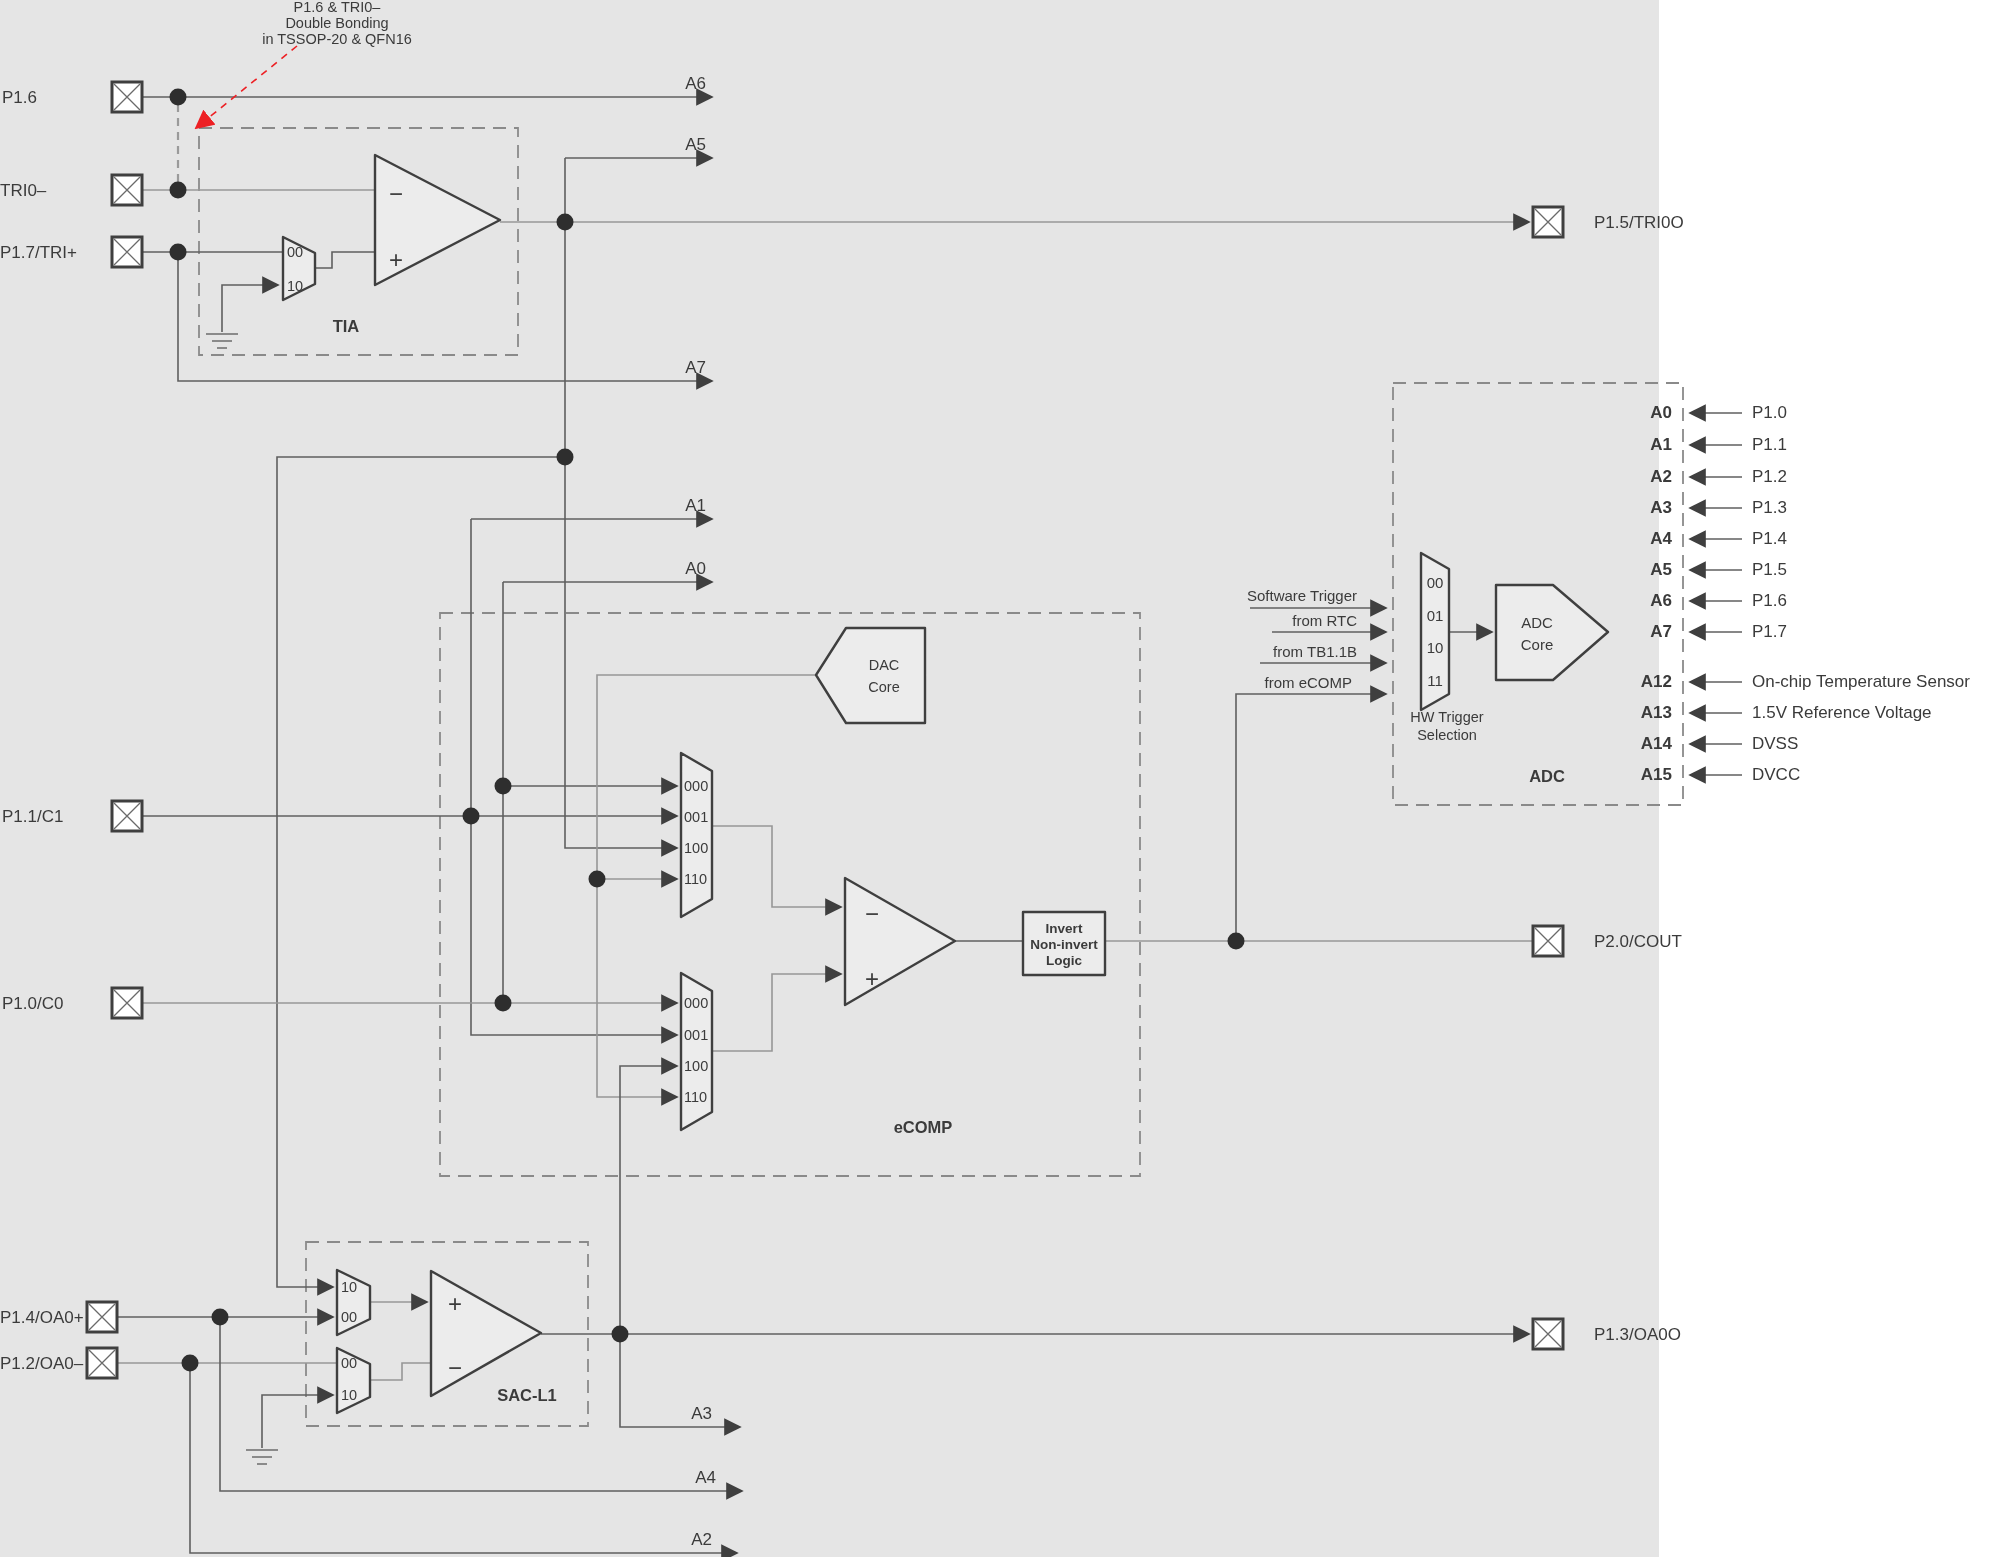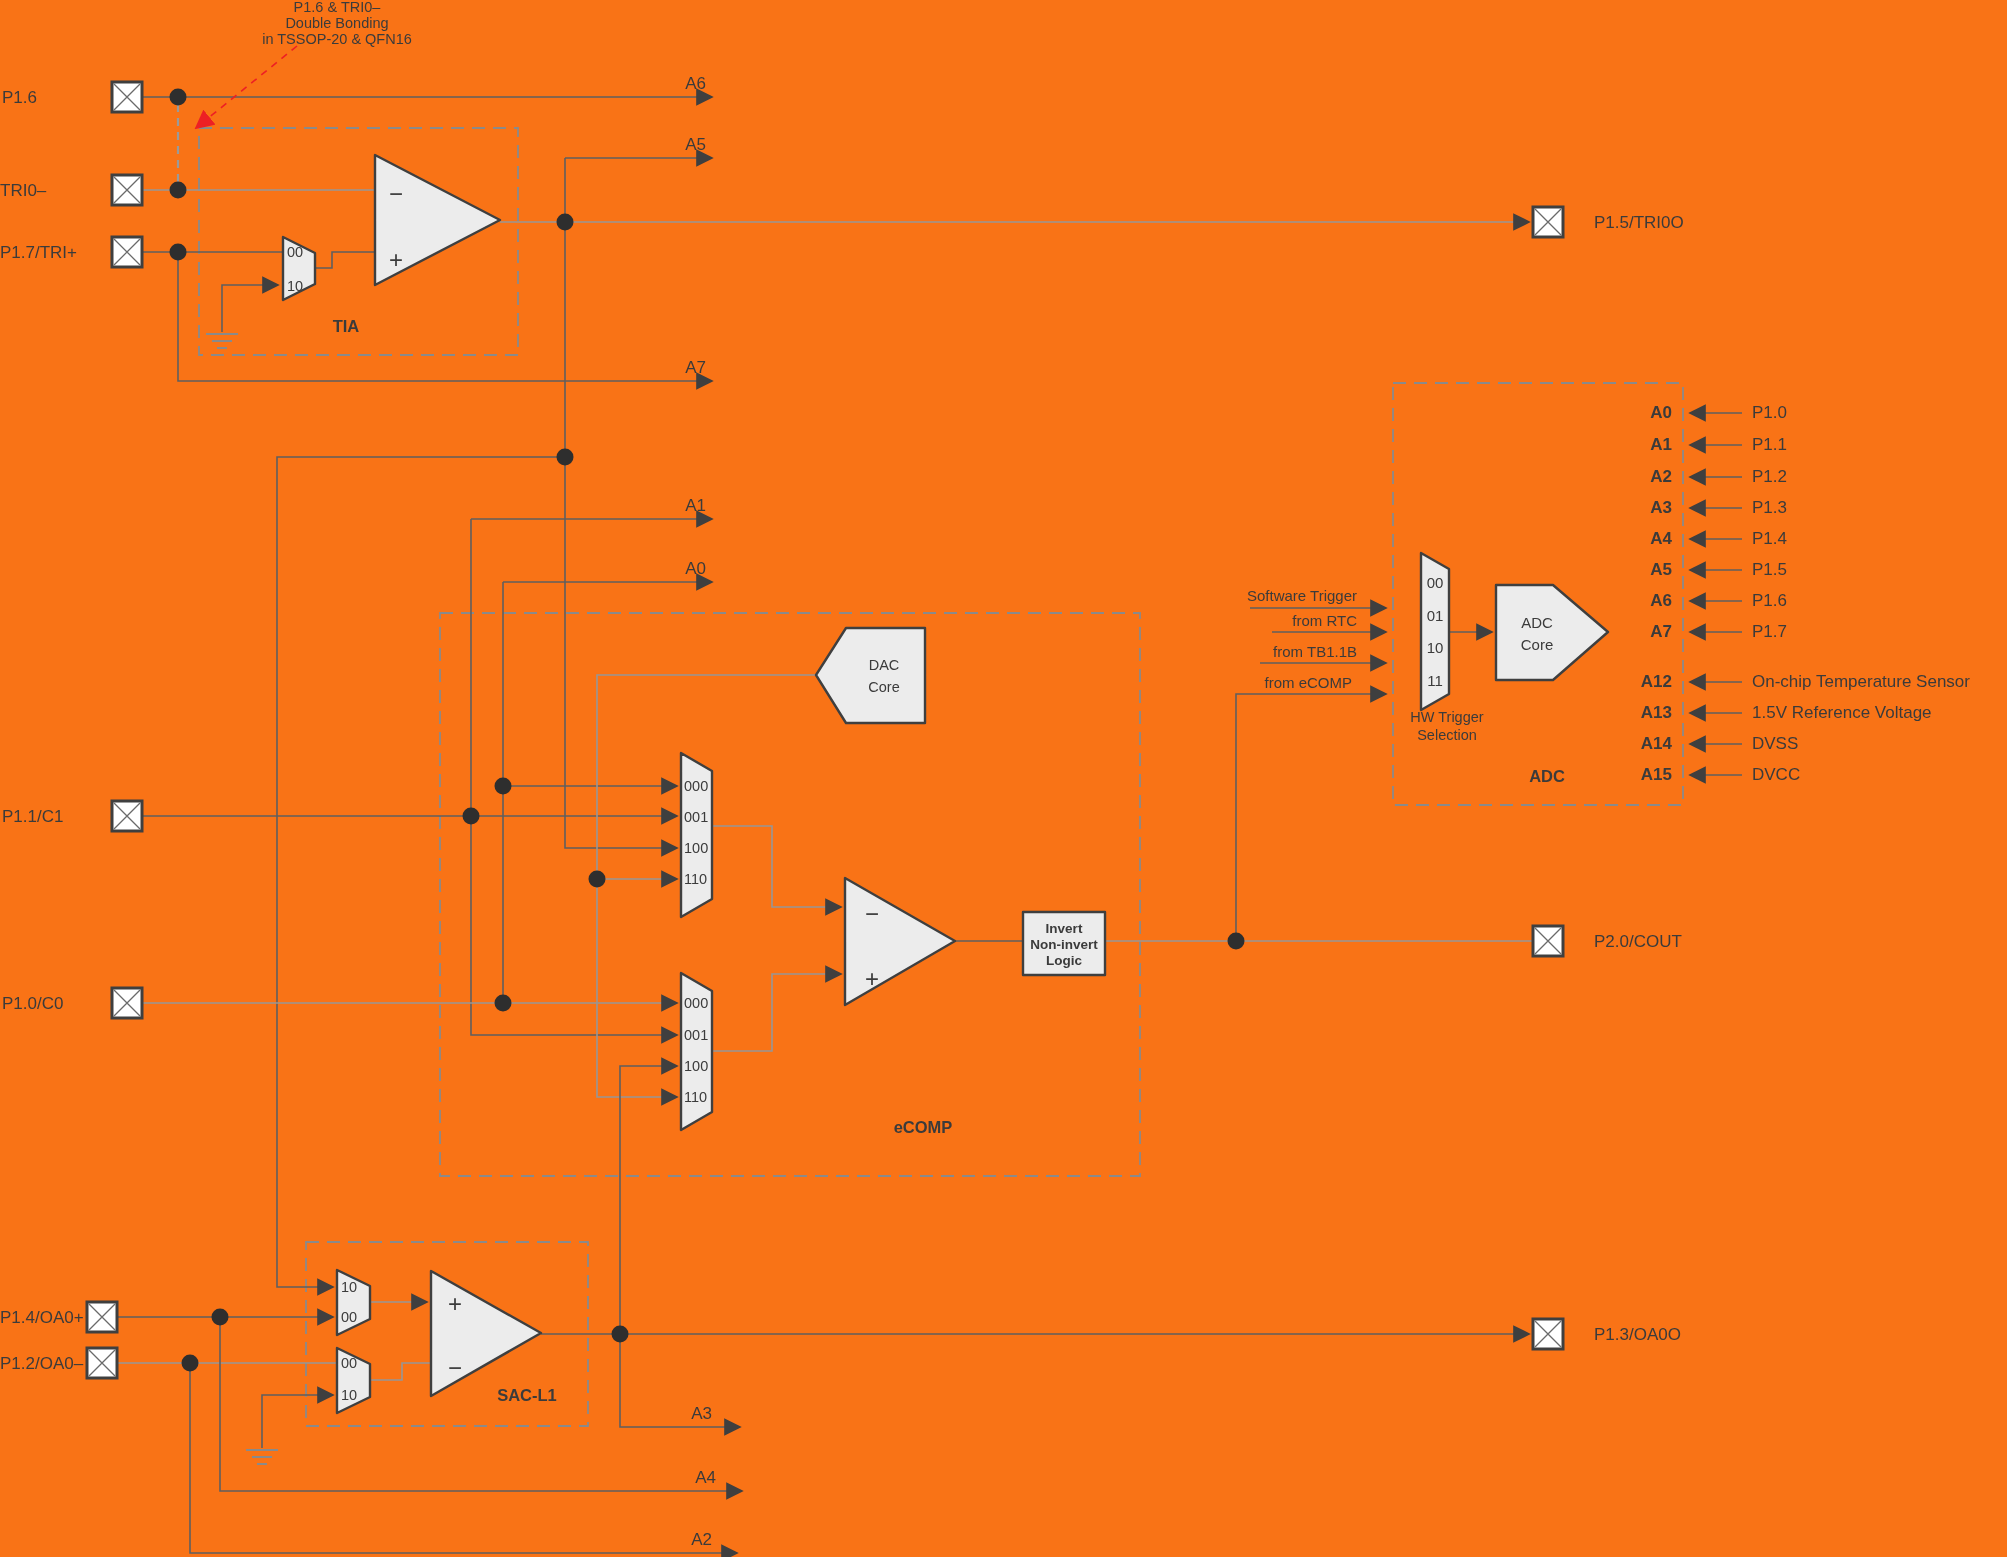--- a/index.html
+++ b/index.html
@@ -1,16 +1,16 @@
 <!DOCTYPE html>
 <html><head>
 <meta charset="utf-8">
 <style>
   html,body{margin:0;padding:0;background:#ffffff;}
-  .stage{width:2007px;height:1557px;position:relative;background:#f97316;}
+  .stage{width:1659px;height:1557px;position:relative;background:#e5e5e5;}
   svg{font-family:"Liberation Sans","DejaVu Sans",sans-serif;}
   .w{stroke:#5f5f5f;stroke-width:1.6;fill:none;}
   .wl{stroke:#979797;stroke-width:1.6;fill:none;}
   .dashbox{fill:none;stroke:#8a8a8a;stroke-width:1.8;stroke-dasharray:13 8;}
   .shape{fill:#ececec;stroke:#3f3f3f;stroke-width:2.4;stroke-linejoin:round;}
   .t{font-size:17px;fill:#3b3b3b;}
   .ts{font-size:14.5px;fill:#3b3b3b;}
   .t15{font-size:15px;fill:#3b3b3b;}
   .t16{font-size:16.5px;fill:#3b3b3b;}
   .t13{font-size:13.5px;fill:#3b3b3b;}

